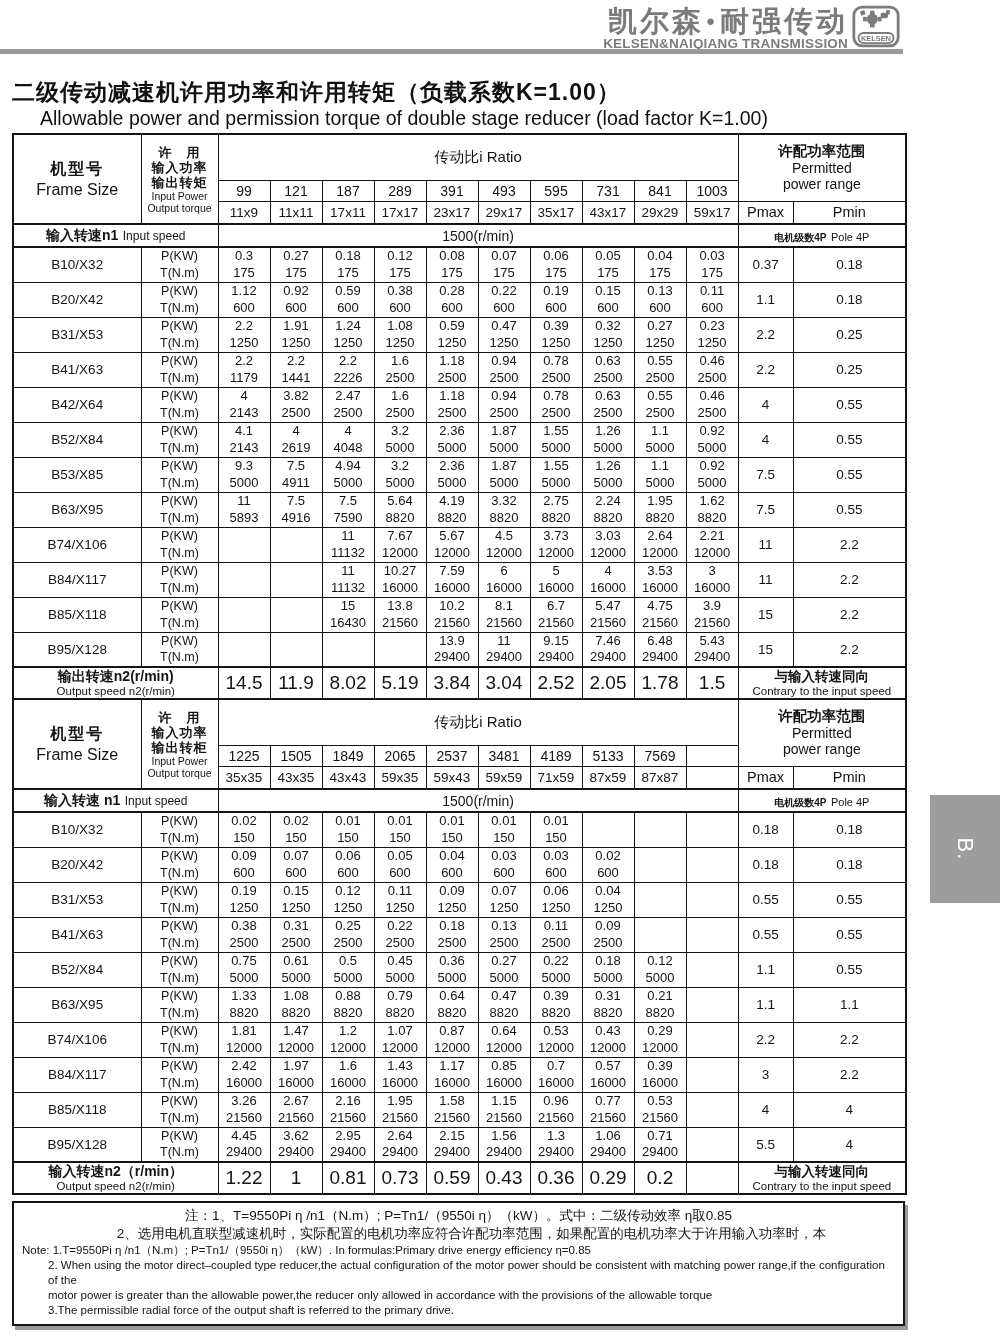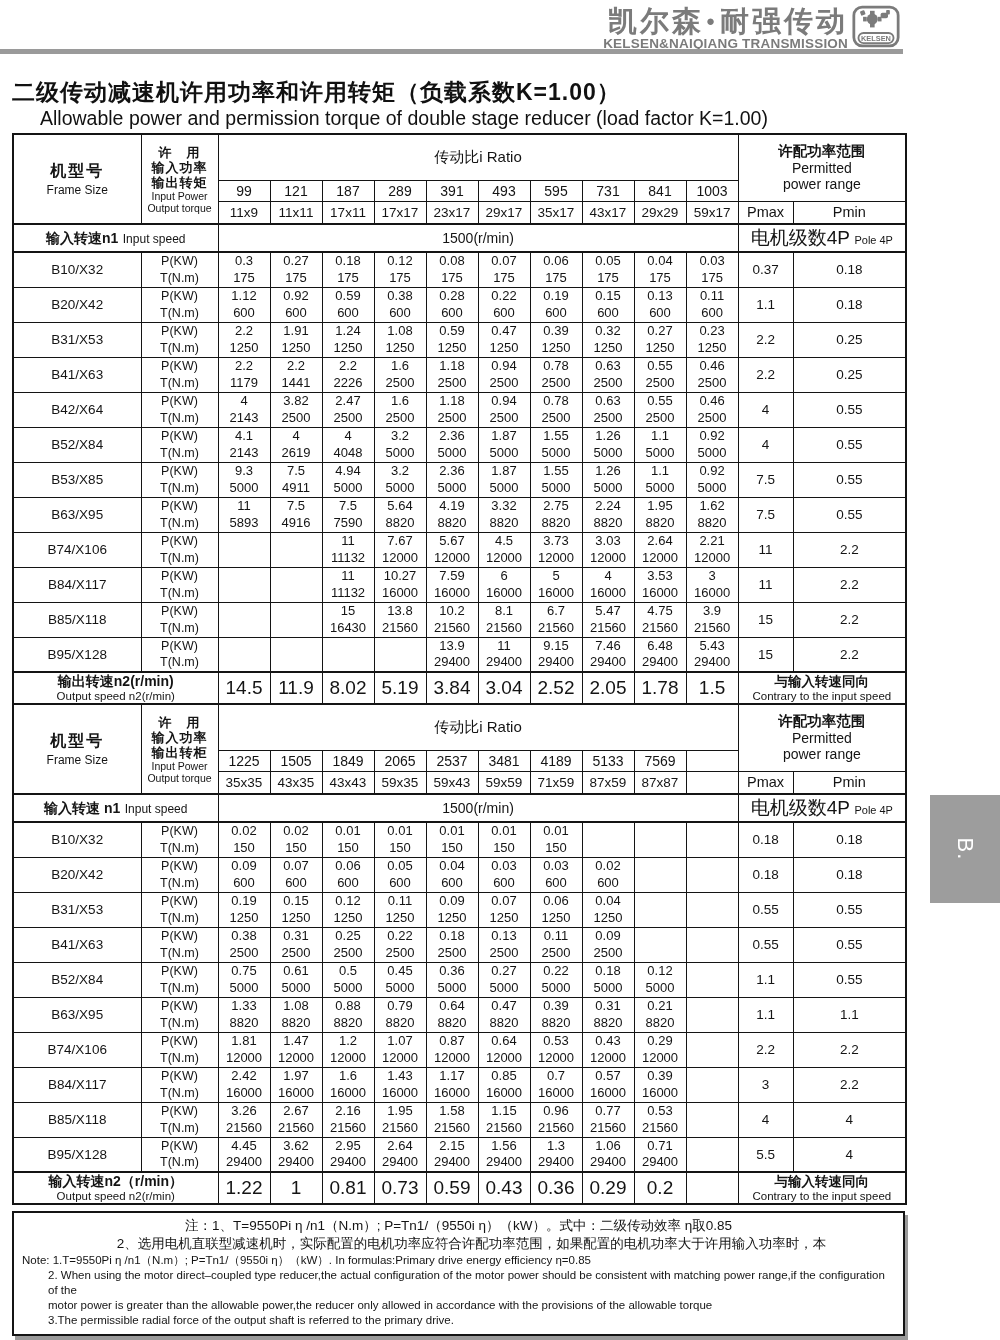--- a/index.html
+++ b/index.html
@@ -23,33 +23,33 @@
 
   table.grid{border-collapse:collapse;table-layout:fixed;width:893px;border:2px solid #141414;background:#fff;}
   table.grid + table.grid{margin-top:-2px;}
   .grid th,.grid td{border:1px solid #141414;text-align:center;vertical-align:middle;padding:0;font-weight:400;overflow:hidden;}
   tr.hA{height:46px} tr.hB{height:21px} tr.hC{height:23px} tr.hD{height:23px}
   tr.drow{height:35px} tr.orow{height:25px}
   tr.hD>td{border-top:2px solid #141414;border-bottom:2px solid #141414;}
   tr.orow>td{border-top:2px solid #141414;}
 
   .fh-cn{font-size:16px;font-weight:700;letter-spacing:2px;}
-  .fh-en{font-size:12px;margin-top:1px;}
+  .fh-en{font-size:16px;margin-top:1px;}
   .ph-cn{font-size:13px;font-weight:700;line-height:15px;letter-spacing:1px;white-space:pre;}
   .ph-en{font-size:10.5px;line-height:12px;}
   .ratio-h{font-size:15px;font-weight:700;}
   .perm-cn{font-size:14.5px;font-weight:700;line-height:17px;}
   .perm-en{font-size:14px;line-height:16px;}
   .rnum{font-size:14px;}
   .rfac{font-size:13.5px;}
   .pmm{font-size:14.5px;}
   .speed-cn{font-size:14px;font-weight:700;}
   .speed-en{font-size:12px;}
   .speedval{font-size:14px;}
-  .pole-cn{font-size:19px;font-weight:400;}
+  .pole-cn{font-size:10px;font-weight:700;}
   .pole-en{font-size:11px;}
   .frame-cell{font-size:13.5px;}
   .pl,.tl{font-size:12.5px;line-height:16.5px;}
   .pv,.tv{font-size:13px;line-height:16.5px;}
   .outv{font-size:19px;}
   .out-cn{font-size:14px;font-weight:700;line-height:17px;}
   .out-en{font-size:11.5px;line-height:13px;}
   .dir-cn{font-size:13.5px;font-weight:700;line-height:16px;}
   .dir-en{font-size:11.5px;line-height:13px;}
   .pmaxmin-cell{font-size:13.5px;}

